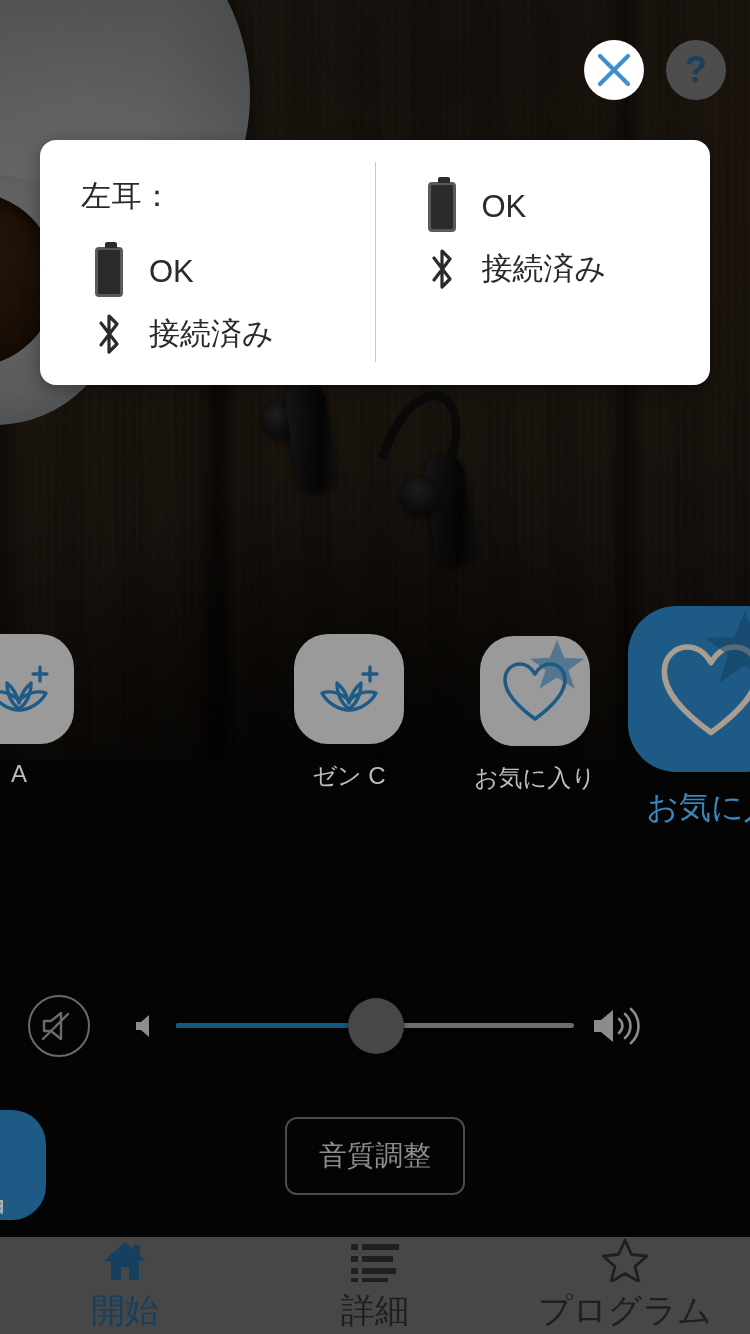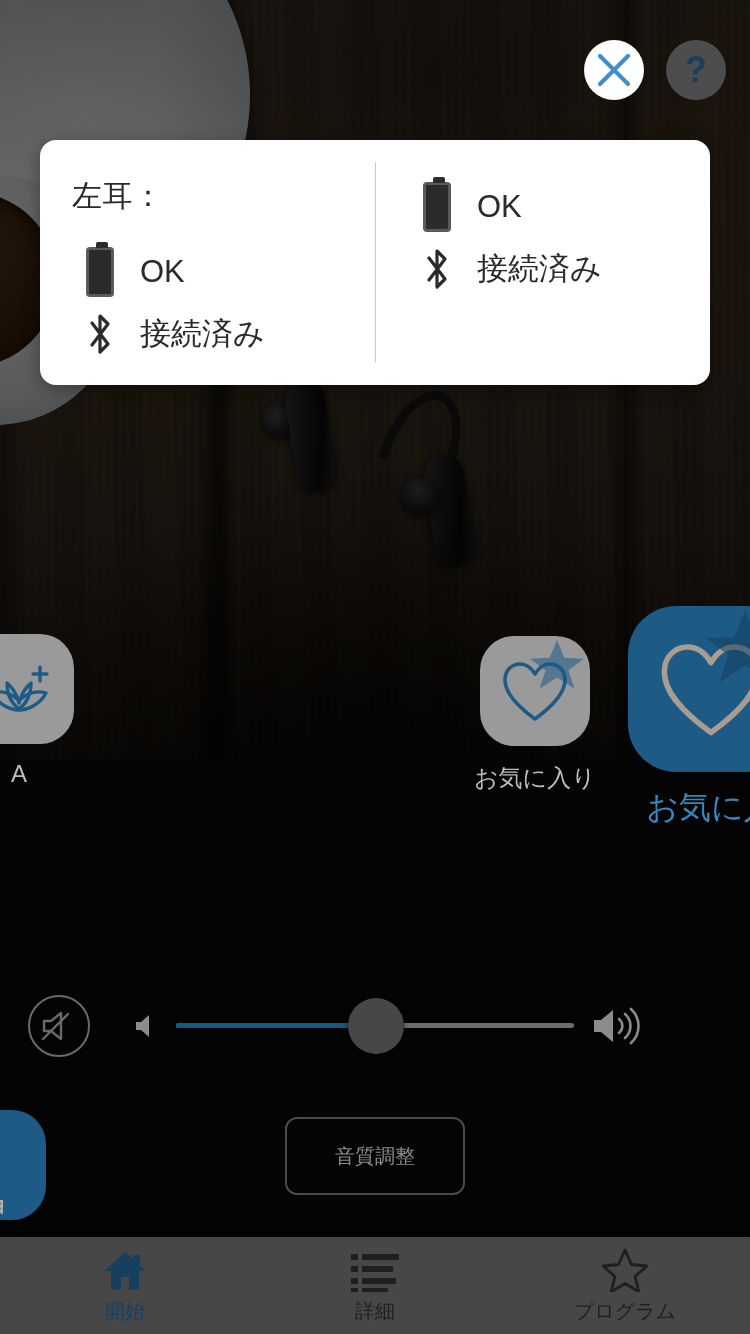--- a/index.html
+++ b/index.html
@@ -125,20 +125,21 @@
 
   
   .status-card{
     position:absolute; left:40px; top:140px;
     width:670px; height:245px;
     background:#ffffff;
     border-radius:16px;
     display:flex;
     z-index:35;
     box-shadow:0 4px 18px rgba(0,0,0,.35);
+    padding-left:9px;
   }
   .ear-col{
     flex:1 1 0;
     padding:36px 0 0 32px;
     position:relative;
   }
   .ear-col.right{ padding-left:36px; }
   .ear-divider{
     position:absolute; left:335px; top:22px;
     width:1px; height:200px; background:#c9c9c9;
@@ -236,39 +237,39 @@
     background:#474747; cursor:pointer;
     box-shadow:0 1px 4px rgba(0,0,0,.6);
   }
 
   
   .eq-btn{
     position:absolute; left:285px; top:1117px;
     width:180px; height:78px;
     border:2px solid #4a4a4a; border-radius:12px;
     background:transparent;
-    color:#8c8c8c; font-size:20px;
+    color:#8c8c8c; font-size:28px;
     display:flex; align-items:center; justify-content:center;
     cursor:pointer;
     z-index:20;
   }
 
   
   .tabbar{
     position:absolute; left:0; bottom:0; width:750px; height:97px;
     background:#474747;
     display:flex; z-index:30;
   }
   .tab{
     flex:1 1 0;
     display:flex; flex-direction:column; align-items:center; justify-content:center;
     gap:6px; cursor:pointer;
   }
   .tab .tico{ height:46px; display:flex; align-items:flex-end; }
-  .tab .tlabel{ font-size:20px; color:#1f1f1f; }
+  .tab .tlabel{ font-size:34px; color:#1f1f1f; }
   .tab.active .tlabel{ color:#16405f; }
 </style>
 </head>
 <body>
 
 <div id="app">
 
   <div class="bg-photo">
     <div class="saucer"></div>
     <div class="cup"></div>
@@ -302,20 +303,33 @@
             <path d="M36 53 C26 53 14 46 9 36 C18 33 29 36 36 44"></path>
             <path d="M36 53 C46 53 58 46 63 36 C54 33 43 36 36 44"></path>
             <path d="M57 10 v14 M50 17 h14"></path>
           </g>
         </svg>
       </div>
       <div class="label">A</div>
     </div>
 
 
+    <div class="prog p3">
+      <div class="tile">
+        <svg class="lotus-svg" viewBox="0 0 72 64">
+          <g fill="none" stroke="#1d5a86" stroke-width="3.4" stroke-linecap="round" stroke-linejoin="round">
+            <path d="M36 52 C28 46 24 36 24 26 C30 31 34 38 36 46 C38 38 42 31 48 26 C48 36 44 46 36 52 Z"></path>
+            <path d="M36 53 C26 53 14 46 9 36 C18 33 29 36 36 44"></path>
+            <path d="M36 53 C46 53 58 46 63 36 C54 33 43 36 36 44"></path>
+            <path d="M57 10 v14 M50 17 h14"></path>
+          </g>
+        </svg>
+      </div>
+      <div class="label">ゼン C</div>
+    </div>
 
     <div class="prog p4">
       <div class="tile">
         <svg class="star-bg" viewBox="0 0 56 54">
           <path d="M28 2 L35 19 L54 20 L39 31 L45 49 L28 38 L11 49 L17 31 L2 20 L21 19 Z" fill="#1d5a86"></path>
         </svg>
         <svg class="heart-svg" viewBox="0 0 72 68">
           <path d="M36 62 C14 46 6 34 6 23 C6 13 13 7 21 7 C28 7 33 12 36 17 C39 12 44 7 51 7 C59 7 66 13 66 23 C66 34 58 46 36 62 Z" fill="none" stroke="#1d5a86" stroke-width="3.6" stroke-linejoin="round"></path>
         </svg>
       </div>

